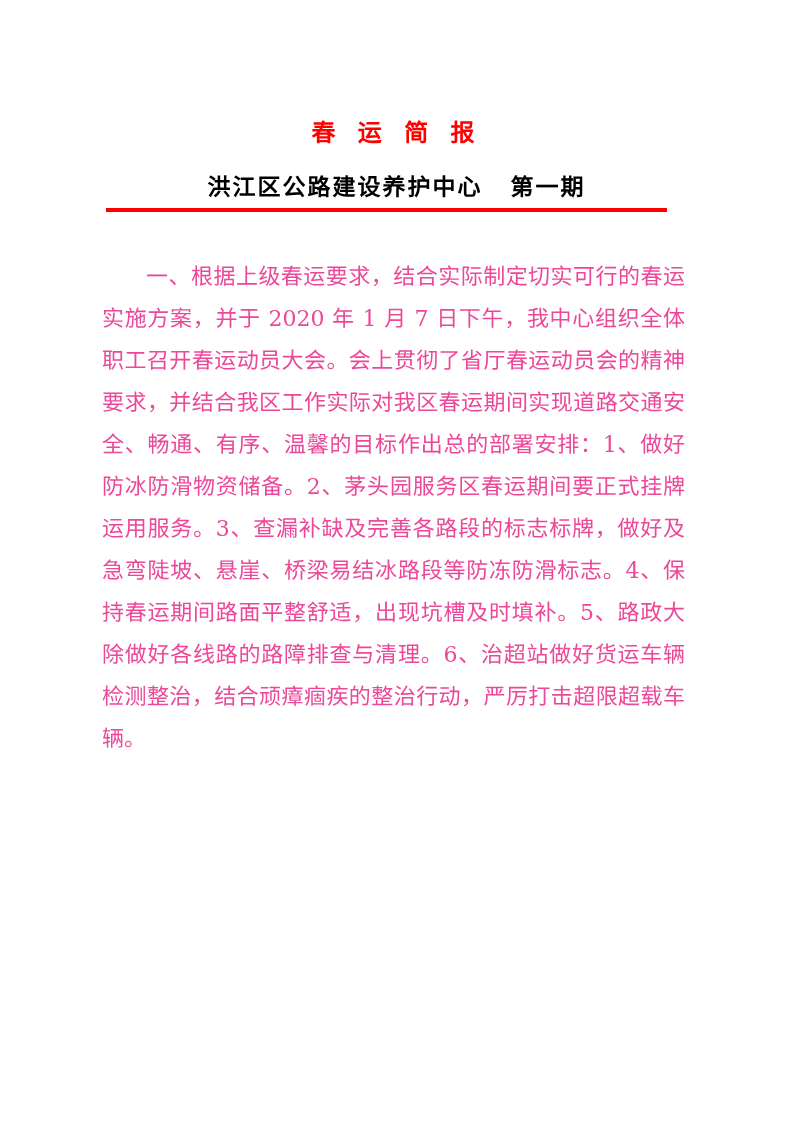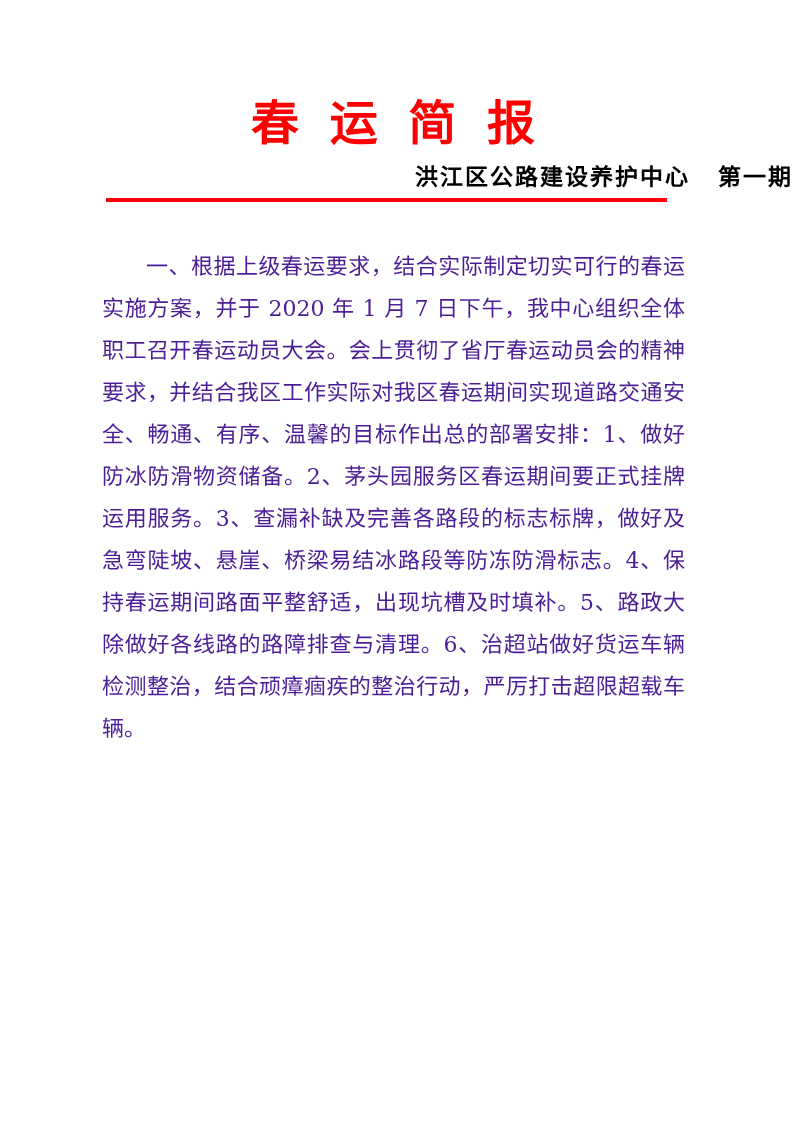--- a/index.html
+++ b/index.html
@@ -12,34 +12,34 @@
       position: relative;
       width: 793px;
       height: 1122px;
       margin: 0 auto;
       background: #ffffff;
       color: #111111;
       font-family: "DejaVu Serif", "Liberation Serif", serif;
       overflow: hidden;
     }
     .doc-title {
-      margin: 0;
+      margin: 10px;
       padding-top: 100px;
       text-align: center;
-      font-size: 48px;
+      font-size: 24px;
       line-height: 46px;
       font-weight: 700;
       letter-spacing: 7px;
       color: #ff0000;
       white-space: pre;
     }
     .masthead {
       margin-top: 17px;
       display: flex;
-      justify-content: flex-end;
+      justify-content: center;
       align-items: baseline;
       gap: 28px;
       font-size: 23px;
       line-height: 28px;
       font-weight: 700;
       letter-spacing: 2px;
       color: #000000;
     }
     .red-rule {
       margin-top: 7px;
@@ -51,21 +51,21 @@
     .doc-body {
       padding: 44px 108px 0 102px;
     }
     .doc-body p {
       margin: 0;
       font-size: 22px;
       line-height: 42px;
       text-indent: 2em;
       text-align: justify;
       text-justify: inter-character;
-      color: #4c1d95;
+      color: #ec4899;
       word-break: normal;
     }
   </style>
 </head>
 <body>
 
 <div class="page">
 
   <h1 class="doc-title">春 运 简 报</h1>
 

